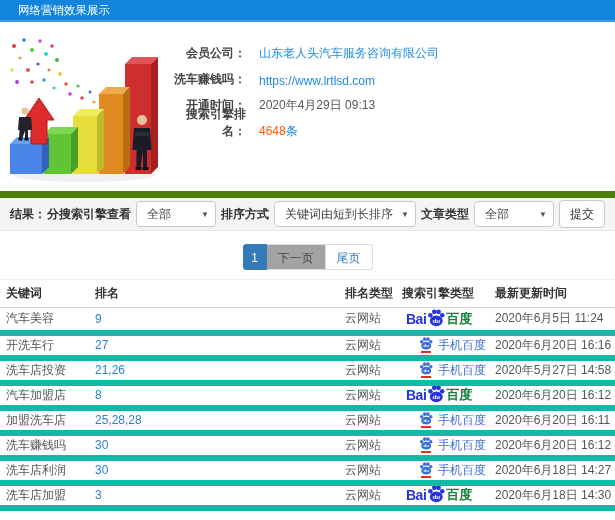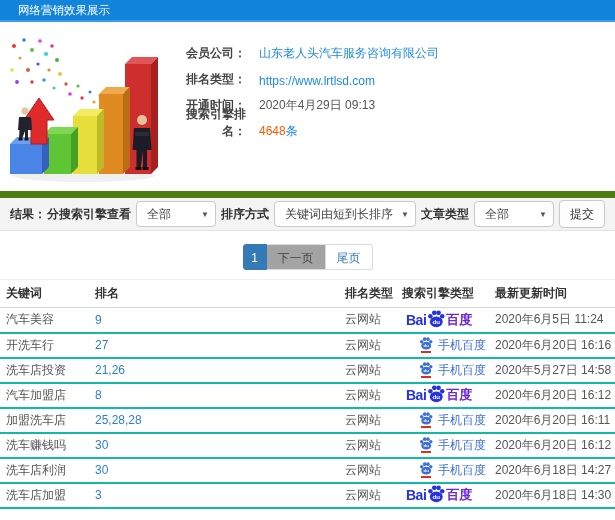--- a/index.html
+++ b/index.html
@@ -46,31 +46,31 @@
   .page-btn.next { padding:0 11px; background:#a3a3a3; color:#444;
     border:1px solid #dcdcdc; border-left:none; }
   .page-btn.last { padding:0 11px; background:#fff; color:#337ab7;
     border:1px solid #dcdcdc; border-left:none; border-radius:0 3px 3px 0; }
 
   
   .rank-table { width:615px; margin-top:9px; border-collapse:collapse; table-layout:fixed; }
   .rank-table th { font-size:12px; font-weight:bold; color:#333; text-align:left;
     height:28px; border-top:1px solid #efefef; border-bottom:1px solid #d5d5d5; }
   .rank-table td { font-size:12px; color:#555; height:25px;
-    border-bottom:2px solid #14b8a6; overflow:hidden; white-space:nowrap; }
+    border-bottom:6px solid #14b8a6; overflow:hidden; white-space:nowrap; }
   .c-kw { padding-left:6px; color:#333; }
   td.c-rank { color:#2a7fd4; cursor:pointer; }
   th.c-rank { color:#333; cursor:default; }
   .c-engine { padding-left:4px; }
 
   
   .baidu-logo { display:inline-flex; align-items:center; }
   .baidu-logo .bai { color:#2733dd; font-size:14px; font-weight:bold; letter-spacing:-0.5px; }
   .paw-badge { display:inline-block; width:18px; height:18px; margin:0 1px; position:relative; top:-1px; }
-  .baidu-logo .bdname { color:#6d28d9; font-size:13px; font-weight:bold; }
+  .baidu-logo .bdname { color:#15803d; font-size:13px; font-weight:bold; }
   .mbaidu { display:inline-flex; align-items:center; gap:5px; padding-left:12px; }
   .paw-outline { display:inline-flex; flex-direction:column; align-items:center; width:15px; }
   .paw-outline .redbar { width:10px; height:2px; background:#e0301a; margin-top:1px; }
   .mb-label { color:#3c6fd6; font-size:12px; }
 </style>
 </head>
 <body>
 
 <div class="page">
 
@@ -156,21 +156,21 @@
         </g>
       </svg>
     </div>
 
     <div class="info-list">
       <div class="info-row">
         <span class="ilabel">会员公司：</span>
         <a class="ivalue link">山东老人头汽车服务咨询有限公司</a>
       </div>
       <div class="info-row">
-        <span class="ilabel">排名类型：</span>
+        <span class="ilabel">洗车赚钱吗：</span>
         <a class="ivalue link">https://www.lrtlsd.com</a>
       </div>
       <div class="info-row">
         <span class="ilabel">开通时间：</span>
         <span class="ivalue">2020年4月29日 09:13</span>
       </div>
       <div class="info-row">
         <span class="ilabel">搜索引擎排名：</span>
         <span class="ivalue"><span class="orange">4648</span><a class="link">条</a></span>
       </div>

